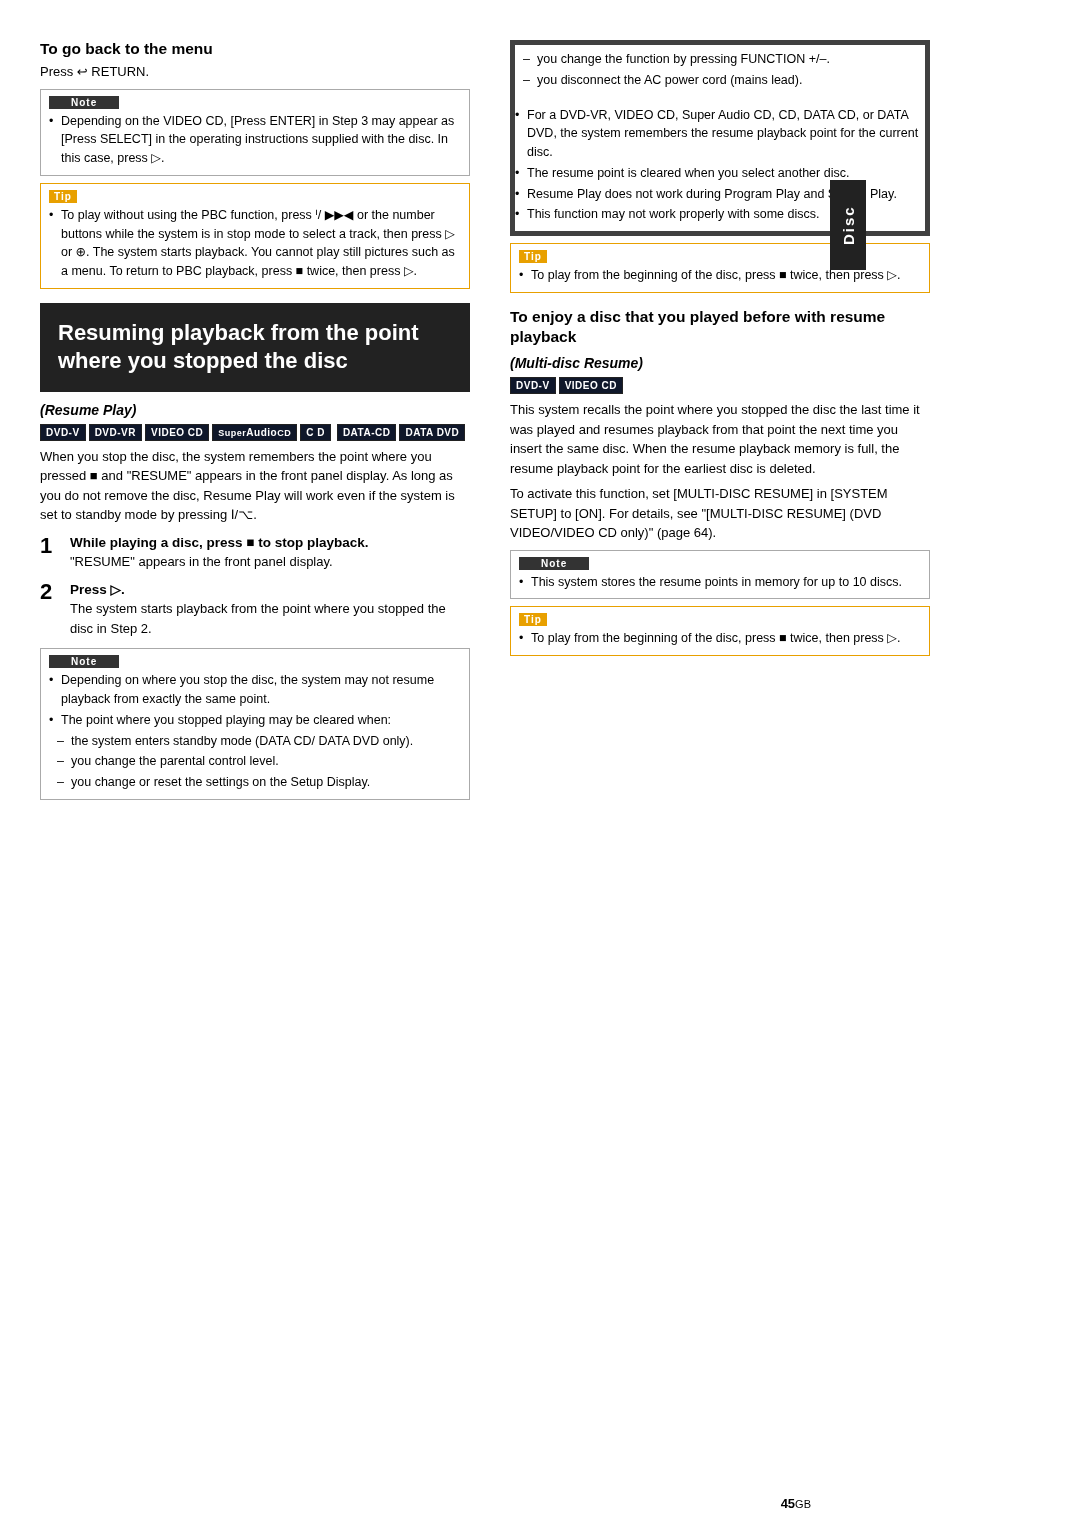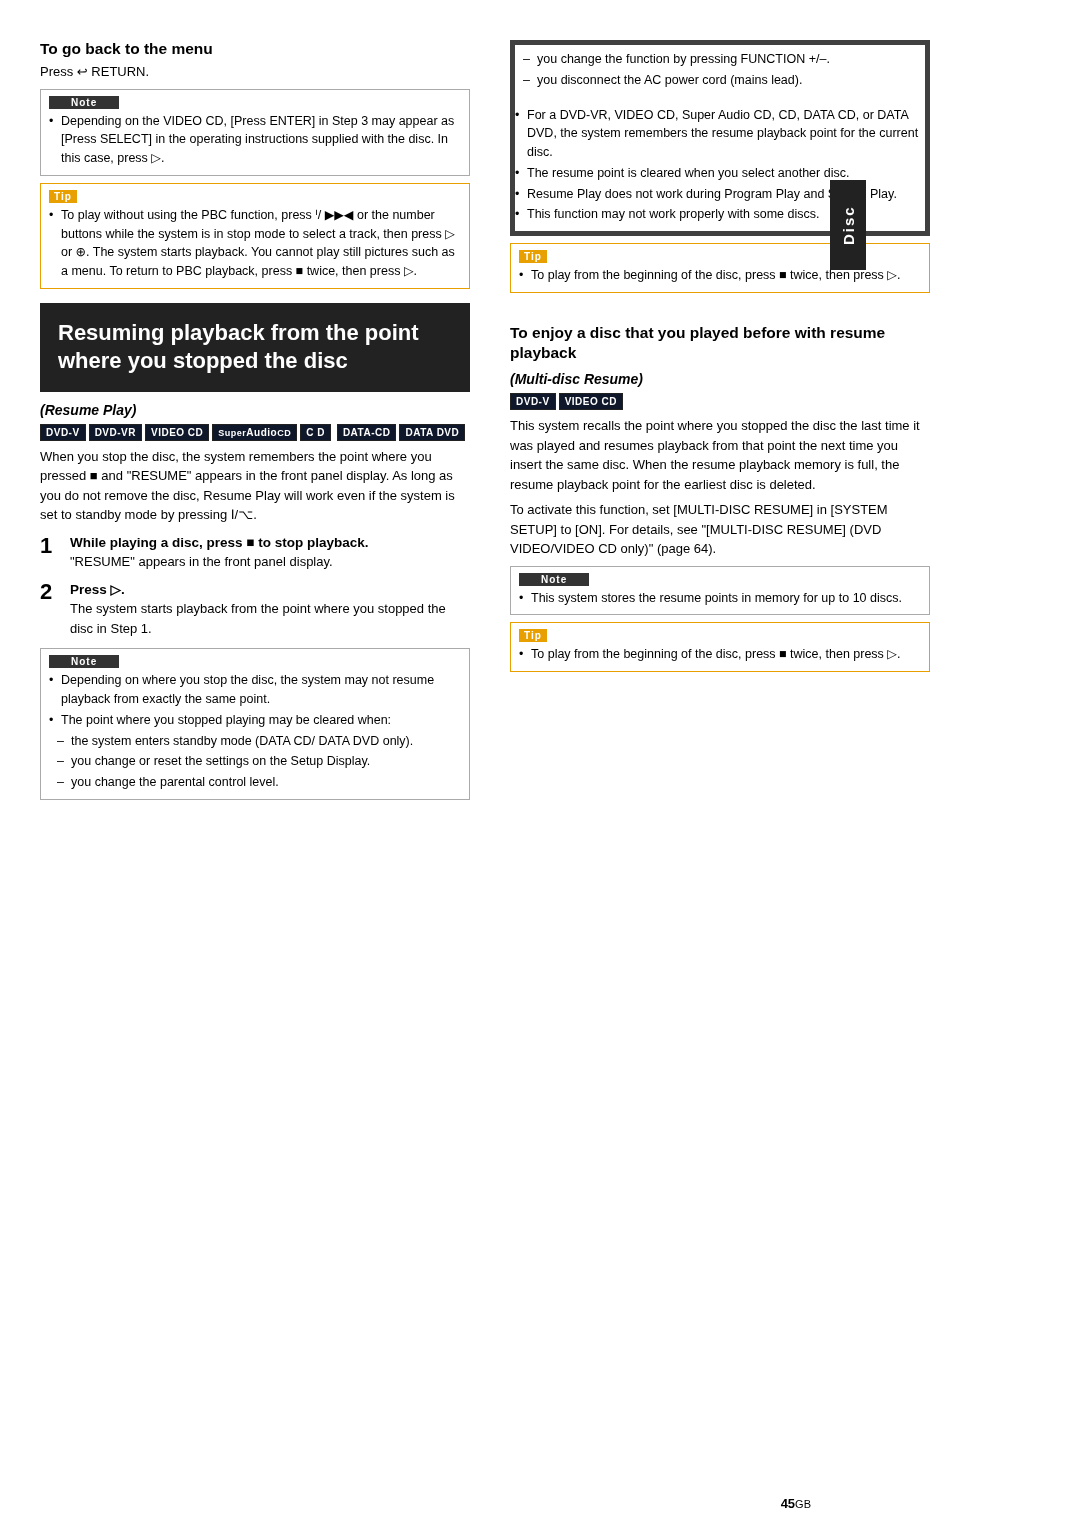--- a/index.html
+++ b/index.html
@@ -253,34 +253,34 @@
         <div class="step-content">
           <div class="step-title">While playing a disc, press ■ to stop playback.</div>
           <div class="step-body">"RESUME" appears in the front panel display.</div>
         </div>
       </div>
 
       <div class="step-row">
         <div class="step-num">2</div>
         <div class="step-content">
           <div class="step-title">Press ▷.</div>
-          <div class="step-body">The system starts playback from the point where you stopped the disc in Step 1.</div>
+          <div class="step-body">The system starts playback from the point where you stopped the disc in Step 2.</div>
         </div>
       </div>
 
       <div class="note-box">
         <span class="note-label">Note</span>
         <ul class="bullet-list">
           <li>Depending on where you stop the disc, the system may not resume playback from exactly the same point.</li>
           <li>The point where you stopped playing may be cleared when:</li>
         </ul>
         <ul class="dash-list">
           <li>the system enters standby mode (DATA CD/ DATA DVD only).</li>
+          <li>you change the parental control level.</li>
           <li>you change or reset the settings on the Setup Display.</li>
-          <li>you change the parental control level.</li>
         </ul>
       </div>
     </div>
 
   </div>
 
   <div class="right-col">
 
     <div class="note-box" style="margin-top:0; border-top: none; border: 5px solid #404040; padding: 5px 0; margin-bottom: 7px;">
       <ul class="dash-list">
@@ -295,21 +295,21 @@
       </ul>
     </div>
 
     <div class="tip-box">
       <span class="tip-label">Tip</span>
       <ul class="bullet-list">
         <li>To play from the beginning of the disc, press ■ twice, then press ▷.</li>
       </ul>
     </div>
 
-    <div style="margin-top: 30px;">
+    <div style="margin-top: 14px;">
       <div class="right-section-title">To enjoy a disc that you played before with resume playback</div>
       <div class="italic-heading">(Multi-disc Resume)</div>
 
       <div class="badge-row">
         <span class="badge badge-dark">DVD-V</span>
         <span class="badge badge-dark">VIDEO CD</span>
       </div>
 
       <div class="body-text">This system recalls the point where you stopped the disc the last time it was played and resumes playback from that point the next time you insert the same disc. When the resume playback memory is full, the resume playback point for the earliest disc is deleted.</div>
       <div class="body-text">To activate this function, set [MULTI-DISC RESUME] in [SYSTEM SETUP] to [ON]. For details, see "[MULTI-DISC RESUME] (DVD VIDEO/VIDEO CD only)" (page 64).</div>

